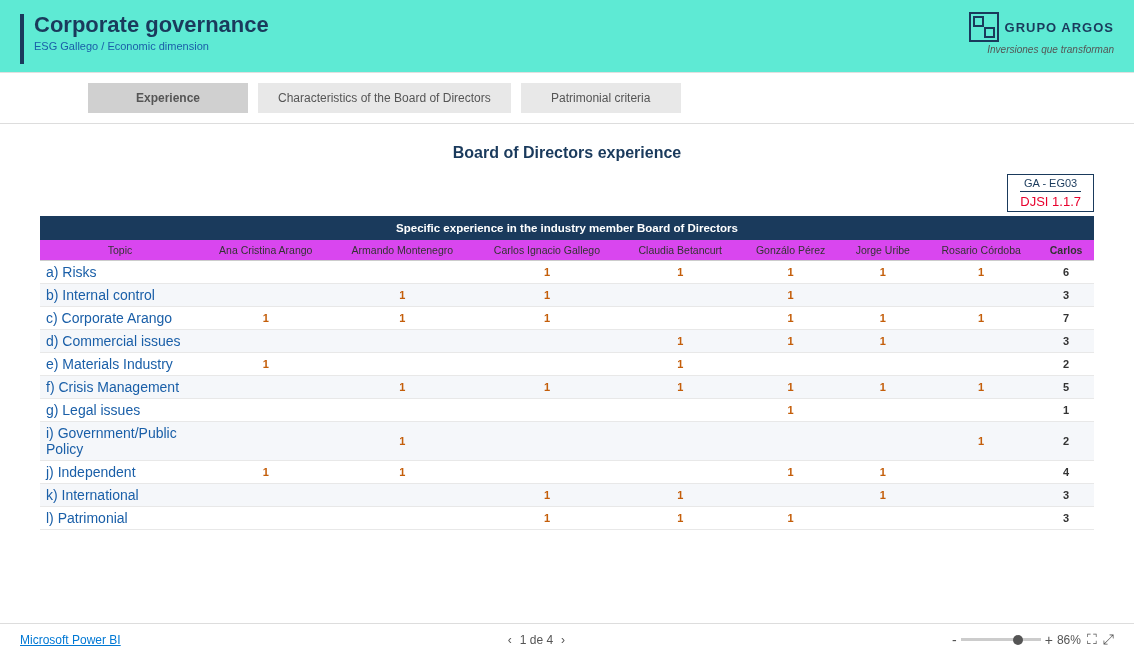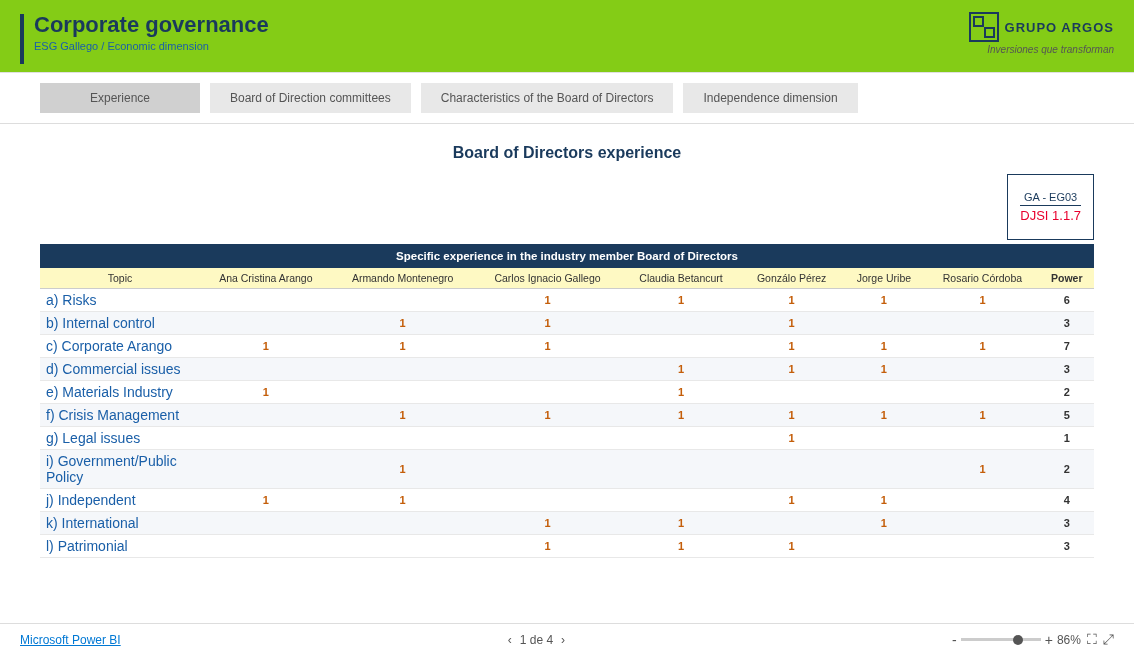--- a/index.html
+++ b/index.html
@@ -1,52 +1,52 @@
 <!DOCTYPE html>
 <html><head>
   <meta charset="utf-8">
   <style>
     * { box-sizing: border-box; margin: 0; padding: 0; }
     body { font-family: 'Segoe UI', Arial, sans-serif; font-size: 12px; background: #f5f5f5; width: 1134px; height: 655px; overflow: hidden; display: flex; flex-direction: column; }
 
     
-    .header { background: #84cc16; padding: 12px 20px 8px 20px; display: flex; justify-content: space-between; align-items: flex-start; border-bottom: 1px solid #e0e0e0; }
+    .header { background: #5eead4; padding: 12px 20px 8px 20px; display: flex; justify-content: space-between; align-items: flex-start; border-bottom: 1px solid #e0e0e0; }
     .header-left { display: flex; align-items: flex-start; gap: 10px; }
     .blue-bar { width: 4px; height: 50px; background: #1a3a5c; flex-shrink: 0; margin-top: 2px; }
     .title-block {}
     .main-title { font-size: 22px; font-weight: 700; color: #1a3a5c; }
     .subtitle { font-size: 11px; color: #555; margin-top: 2px; }
     .subtitle span { color: #1a5fa8; }
     .logo-block { display: flex; flex-direction: column; align-items: flex-end; }
     .logo-top { display: flex; align-items: center; gap: 6px; }
     .logo-icon { width: 30px; height: 30px; border: 2px solid #1a3a5c; display: flex; align-items: center; justify-content: center; }
     .logo-text { font-size: 13px; font-weight: 700; color: #1a3a5c; letter-spacing: 1px; }
     .logo-sub { font-size: 10px; color: #555; margin-top: 2px; font-style: italic; }
 
     
     .nav-tabs { background: white; padding: 10px 40px; display: flex; gap: 10px; border-bottom: 1px solid #ddd; }
     .nav-tab { padding: 8px 20px; font-size: 12px; color: #555; background: #e8e8e8; border: none; cursor: pointer; min-width: 160px; text-align: center; }
-    .nav-tab.active { background: #d0d0d0; font-weight: 400; }
+    .nav-tab.active { background: #d0d0d0; font-weight: 700; margin-left: 48px; }
 
     
     .main-content { flex: 1; background: white; padding: 10px 40px; overflow: hidden; }
     .section-title { text-align: center; font-size: 16px; font-weight: 700; color: #1a3a5c; margin: 10px 0 12px 0; }
 
     
     .badge-area { display: flex; justify-content: flex-end; margin-bottom: 4px; }
-    .badge-box { border: 1px solid #1a3a5c; padding: 16px 12px; text-align: center; }
+    .badge-box { border: 1px solid #1a3a5c; padding: 2px 12px; text-align: center; }
     .badge-ga { font-size: 11px; color: #1a3a5c; font-weight: 500; border-bottom: 1px solid #1a3a5c; padding-bottom: 2px; }
     .badge-djsi { font-size: 13px; color: #e8002d; font-weight: 500; padding-top: 2px; }
 
     
     .table-container { overflow: hidden; }
     table { width: 100%; border-collapse: collapse; font-size: 11px; }
     .table-header-row { background: #1a3a5c; color: white; text-align: center; }
     .table-header-row td { padding: 6px 4px; font-weight: 600; font-size: 11.5px; text-align: center; }
-    .col-header-row { background: #fef9c3; }
+    .col-header-row { background: #d946ef; }
     .col-header-row td { padding: 4px 6px; font-size: 10.5px; text-align: center; color: #333; font-weight: 500; border-bottom: 1px solid #ccc; }
     .col-header-row td:first-child { text-align: center; }
     .data-row td { padding: 3px 6px; text-align: center; color: #333; border-bottom: 1px solid #e8e8e8; }
     .data-row td:first-child { text-align: left; color: #1a5fa8; font-size: 14px; }
     .data-row:nth-child(even) { background: #f5f7fa; }
     .data-row:nth-child(odd) { background: white; }
     .total-col { font-weight: 600; color: #333 !important; }
     .col-topic { width: 160px; }
 
     
@@ -86,23 +86,22 @@
         </svg>
       </div>
       <div class="logo-text">GRUPO ARGOS</div>
     </div>
     <div class="logo-sub">Inversiones que transforman</div>
   </div>
 </div>
 
 <div class="nav-tabs">
   <button class="nav-tab active">Experience</button>
-  <button class="nav-tab">Board of Direction committees</button>
   <button class="nav-tab">Characteristics of the Board of Directors</button>
-  <button class="nav-tab">Independence dimension</button>
+  <button class="nav-tab">Patrimonial criteria</button>
 </div>
 
 <div class="main-content">
   <div class="section-title">Board of Directors experience</div>
 
   <div class="badge-area">
     <div class="badge-box">
       <div class="badge-ga">GA - EG03</div>
       <div class="badge-djsi">DJSI 1.1.7</div>
     </div>
@@ -116,21 +115,21 @@
         </tr>
         <tr class="col-header-row">
           <td class="col-topic">Topic</td>
           <td>Ana Cristina Arango</td>
           <td>Armando Montenegro</td>
           <td>Carlos Ignacio Gallego</td>
           <td>Claudia Betancurt</td>
           <td>Gonzálo Pérez</td>
           <td>Jorge Uribe</td>
           <td>Rosario Córdoba</td>
-          <td style="font-weight:700;">Power</td>
+          <td style="font-weight:700;">Carlos</td>
         </tr>
       </thead>
       <tbody id="table-body">
       <tr class="data-row">
             <td>a) Risks</td>
             <td></td>
             <td></td>
             <td style="color: rgb(196, 94, 10); font-weight: 600;">1</td>
             <td style="color: rgb(196, 94, 10); font-weight: 600;">1</td>
             <td style="color: rgb(196, 94, 10); font-weight: 600;">1</td>

